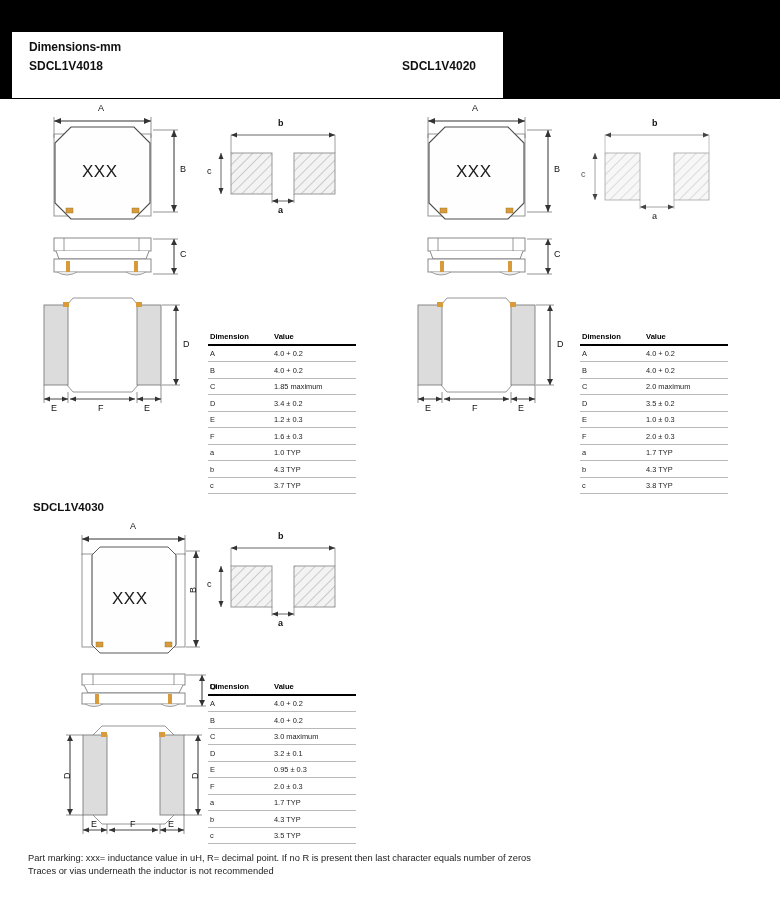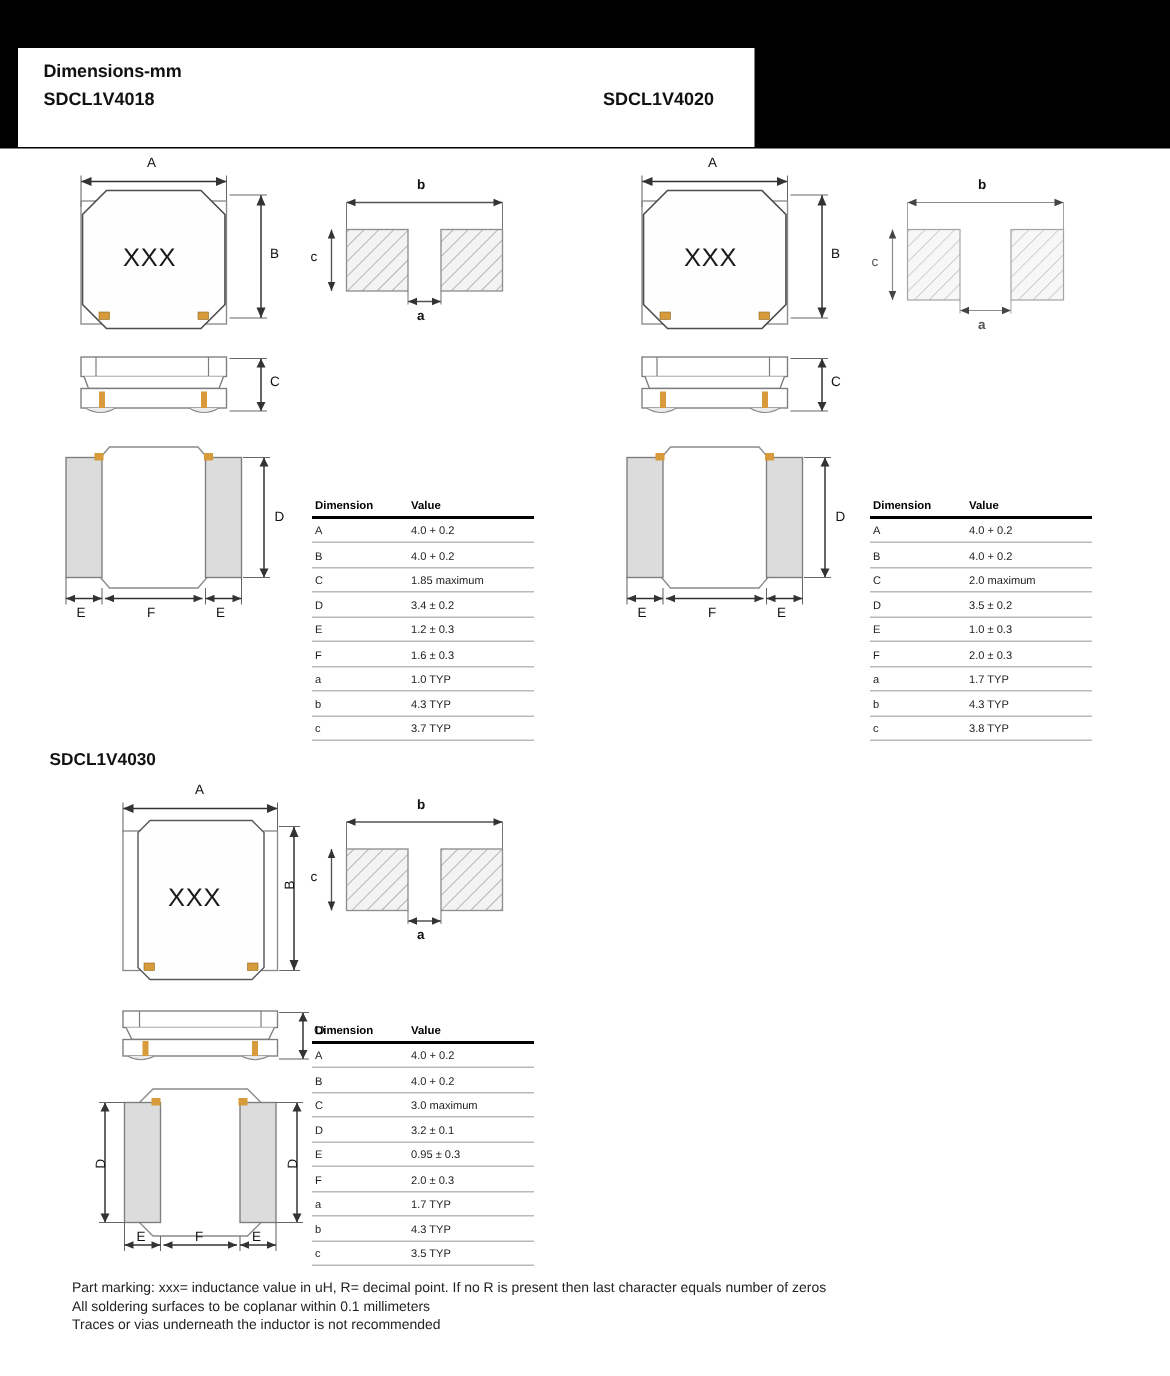--- a/index.html
+++ b/index.html
@@ -38,21 +38,21 @@
   .dim-table td{
     text-align:left;font-size:7.4px;padding:3.3px 0 3.2px 2px;
     border-bottom:1px solid #b9b9b9;color:#1c1c1c;white-space:nowrap;
   }
   .dim-table .col-dim{width:62px;}
   
   .notes{
     position:absolute;left:28px;top:852px;font-size:9.3px;line-height:12.6px;
     color:#232323;
   }
-  .notes div{white-space:nowrap;margin-left:20px;}
+  .notes div{white-space:nowrap;}
   
   .draw{position:absolute;}
   .lbl{position:absolute;font-size:9px;color:#111;font-family:"Liberation Sans",sans-serif;}
   svg{display:block;overflow:visible;}
 </style>
 </head>
 <body>
 
 <div class="header-band">
   <div class="header-panel">
@@ -538,15 +538,14 @@
       </tr>
     <tr>
         <td>c</td>
         <td>3.5 TYP</td>
       </tr>
   </tbody>
 </table>
 
 <div class="notes">
   <div>Part marking: xxx= inductance value in uH, R= decimal point. If no R is present then last character equals number of zeros</div>
-  <div>All soldering surfaces to be coplanar within 0.1 millimeters</div>
   <div>Traces or vias underneath the inductor is not recommended</div>
 </div>
 
 </body></html>

